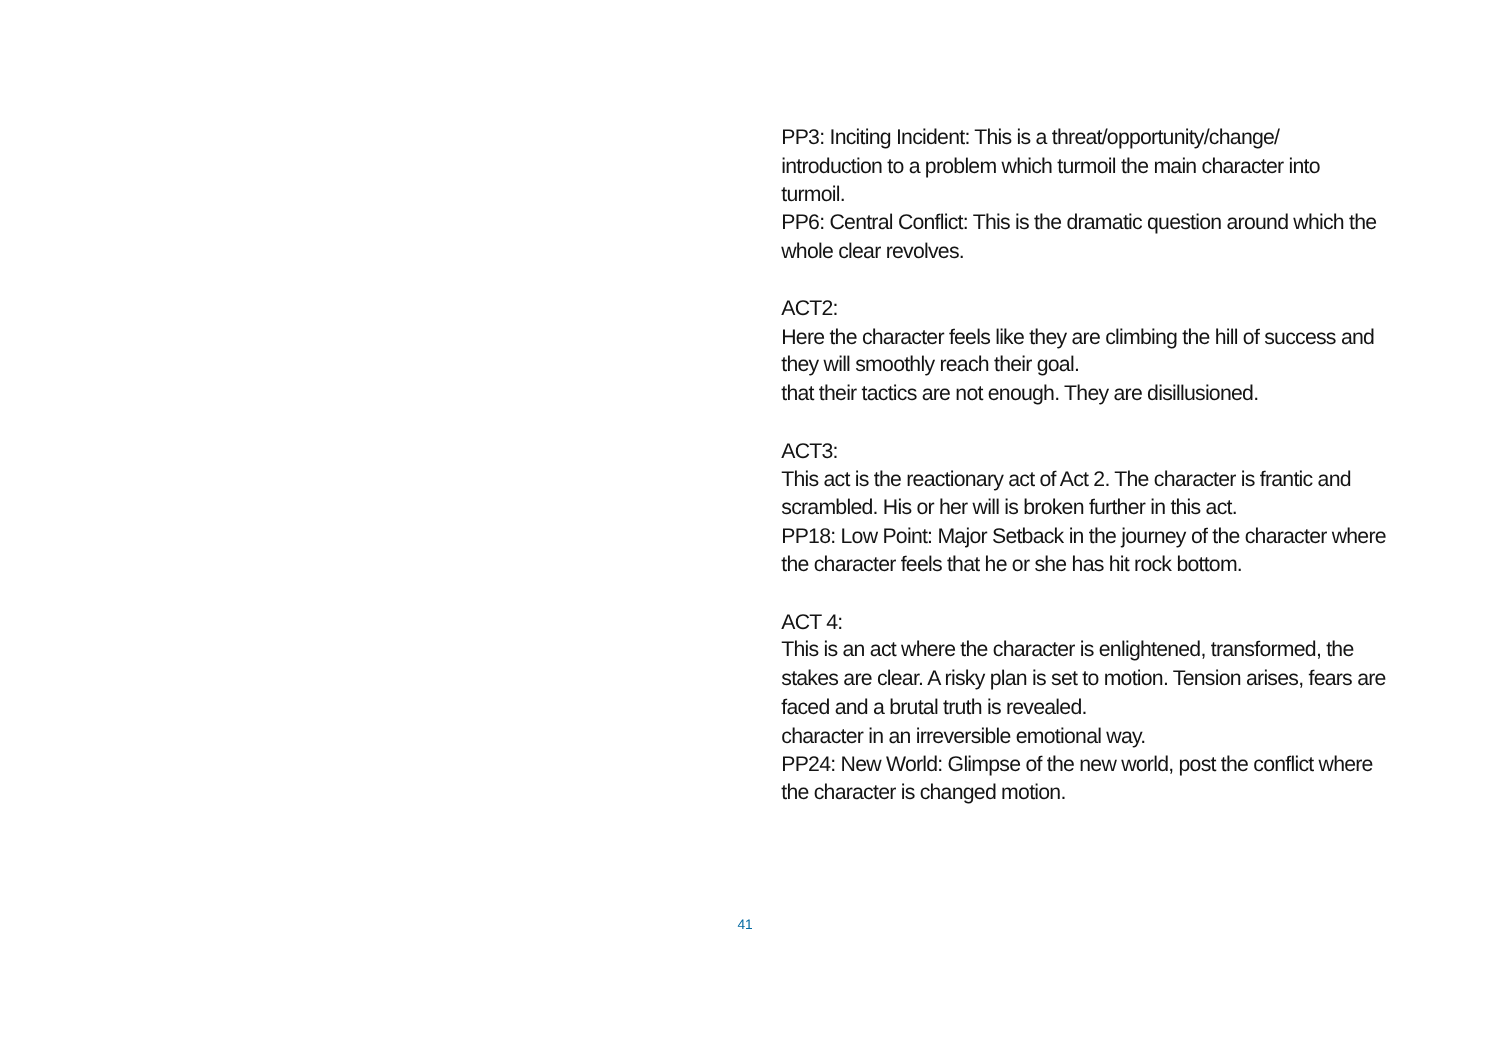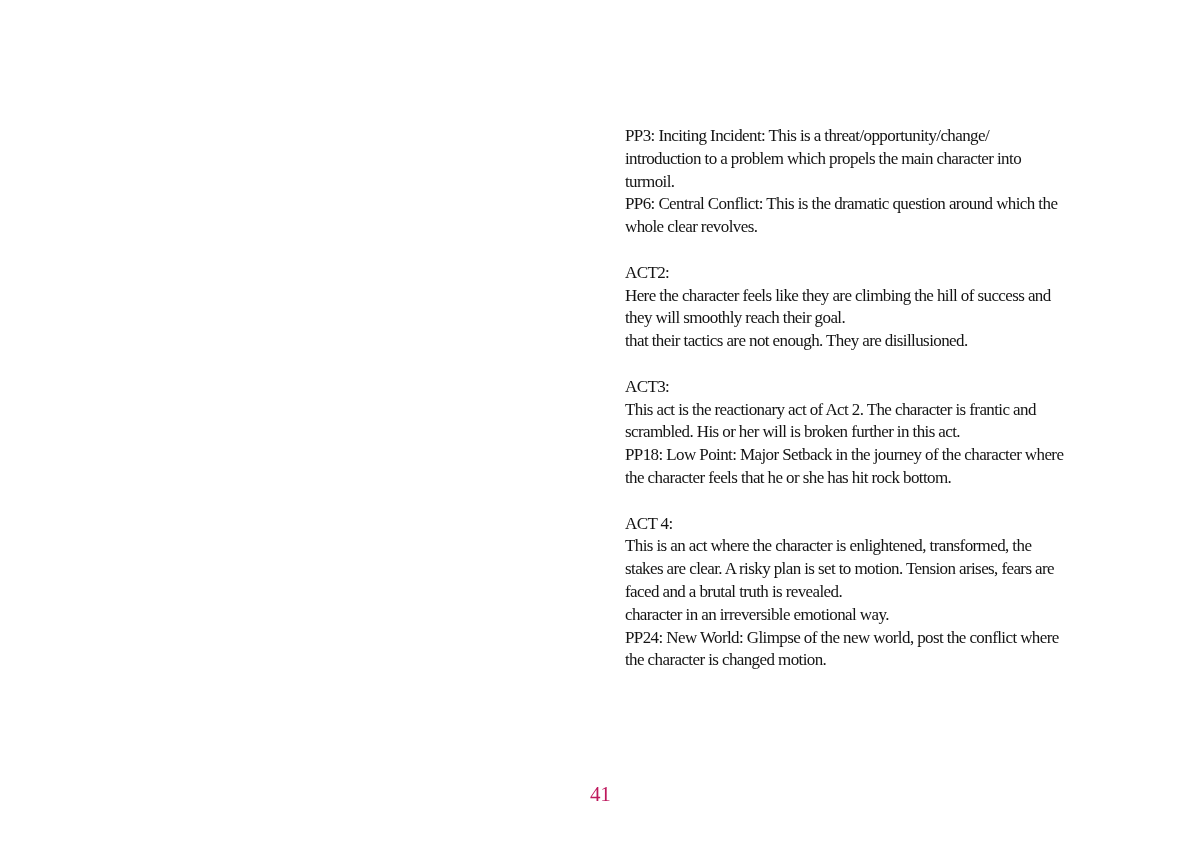--- a/index.html
+++ b/index.html
@@ -8,58 +8,57 @@
     width: 1200px;
     height: 848px;
     background: #ffffff;
     overflow: hidden;
   }
   .page {
     position: relative;
     width: 1200px;
     height: 688px;
     background: #ffffff;
-    font-family: Liberation Serif, serif;
+    font-family: Liberation Sans, sans-serif;
     color: #141414;
-    margin-top: 26px;
   }
   .body-text {
     position: absolute;
     left: 625px;
     top: 99px;
     width: 520px;
   }
   .line {
     display: block;
     height: 22.8px;
     line-height: 22.8px;
     font-size: 17px;
     letter-spacing: -0.6px;
     white-space: nowrap;
     color: #141414;
   }
   .page-number {
     position: absolute;
     left: 590px;
-    top: 757px;
+    top: 729px;
     height: 22.8px;
     line-height: 22.8px;
-    font-size: 21px;
+    font-size: 11px;
     letter-spacing: -0.2px;
-    color: #be185d;
+    color: #0369a1;
   }
 </style>
 </head>
 <body>
 
 <div class="page">
 
   <div class="body-text">
     <span class="line">PP3: Inciting Incident: This is a threat/opportunity/change/</span>
-    <span class="line">introduction to a problem which propels the main character into</span>
+    <span class="line">introduction to a problem which turmoil the main character into</span>
     <span class="line">turmoil.</span>
     <span class="line">PP6: Central Conflict: This is the dramatic question around which the</span>
     <span class="line">whole clear revolves.</span>
     <span class="line"></span>
     <span class="line">ACT2:</span>
     <span class="line">Here the character feels like they are climbing the hill of success and</span>
     <span class="line">they will smoothly reach their goal.</span>
     <span class="line">that their tactics are not enough. They are disillusioned.</span>
     <span class="line"></span>
     <span class="line">ACT3:</span>

